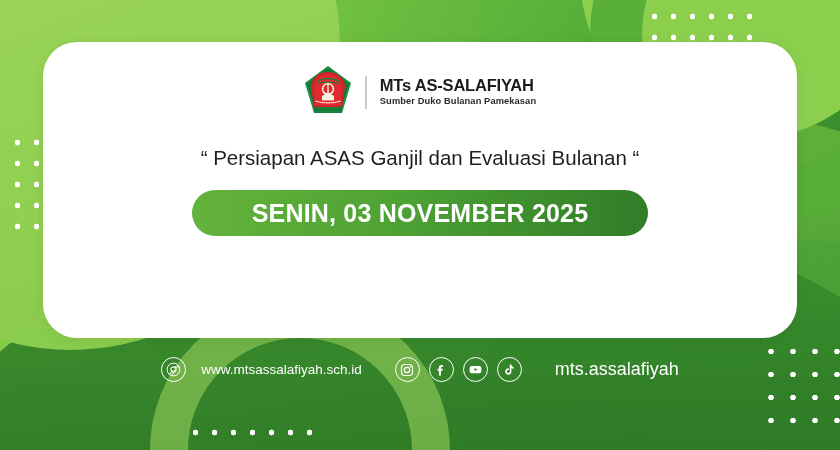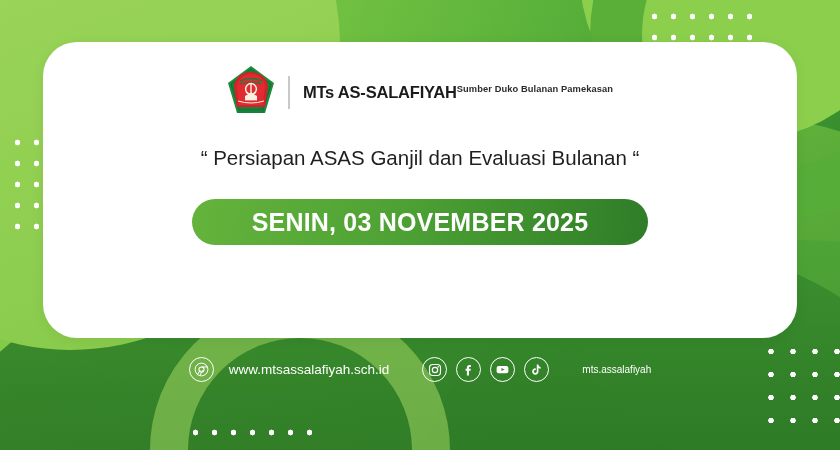--- a/index.html
+++ b/index.html
@@ -130,21 +130,21 @@
     gap: 13px;
     margin-top: 24px;
     height: 52px;
   }
   .crest { width: 48px; height: 50px; flex: none; }
   .logo-divider {
     width: 2px;
     height: 33px;
     background: #c9c9c9;
   }
-  .logo-text { display: flex; flex-direction: row; justify-content: center; }
+  .logo-text { display: flex; flex-direction: column; justify-content: center; }
   .logo-name {
     font-size: 16.5px;
     font-weight: bold;
     letter-spacing: -0.2px;
     color: #1b1b1b;
     line-height: 1.15;
   }
   .logo-sub {
     font-size: 9.3px;
     font-weight: bold;
@@ -166,21 +166,21 @@
   .subtitle {
     margin-top: 28px;
     font-size: 20.5px;
     color: #1f1f1f;
     text-align: right;
     font-weight: normal;
   }
 
   
   .date-pill {
-    margin-top: 29px;
+    margin-top: 20px;
     width: 456px;
     height: 46px;
     border-radius: 23px;
     background: linear-gradient(95deg, #64b33c 0%, #4ea234 45%, #2f7d28 100%);
     color: #ffffff;
     font-size: 25px;
     font-weight: bold;
     letter-spacing: .2px;
     display: flex;
     align-items: center;
@@ -210,21 +210,21 @@
   }
   .website-text {
     font-size: 13.5px;
     color: #ffffff;
     margin-left: 2px;
     margin-right: 20px;
     white-space: nowrap;
   }
   .social-row { display: flex; align-items: center; gap: 9px; }
   .handle-text {
-    font-size: 10px;
+    font-size: 18px;
     color: #ffffff;
     margin-left: 20px;
     white-space: nowrap;
     text-align: center;
   }
 </style>
 </head>
 <body>
 
 <div id="banner">

